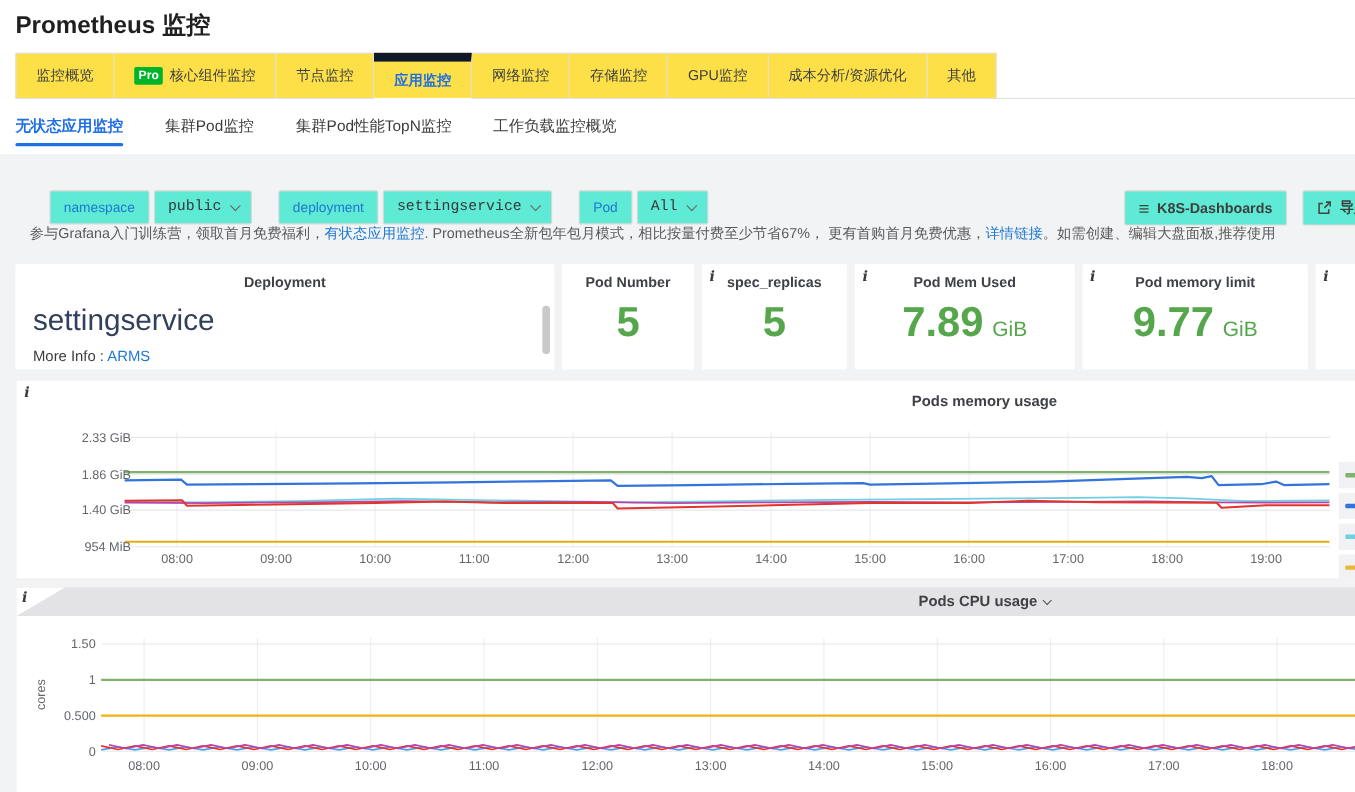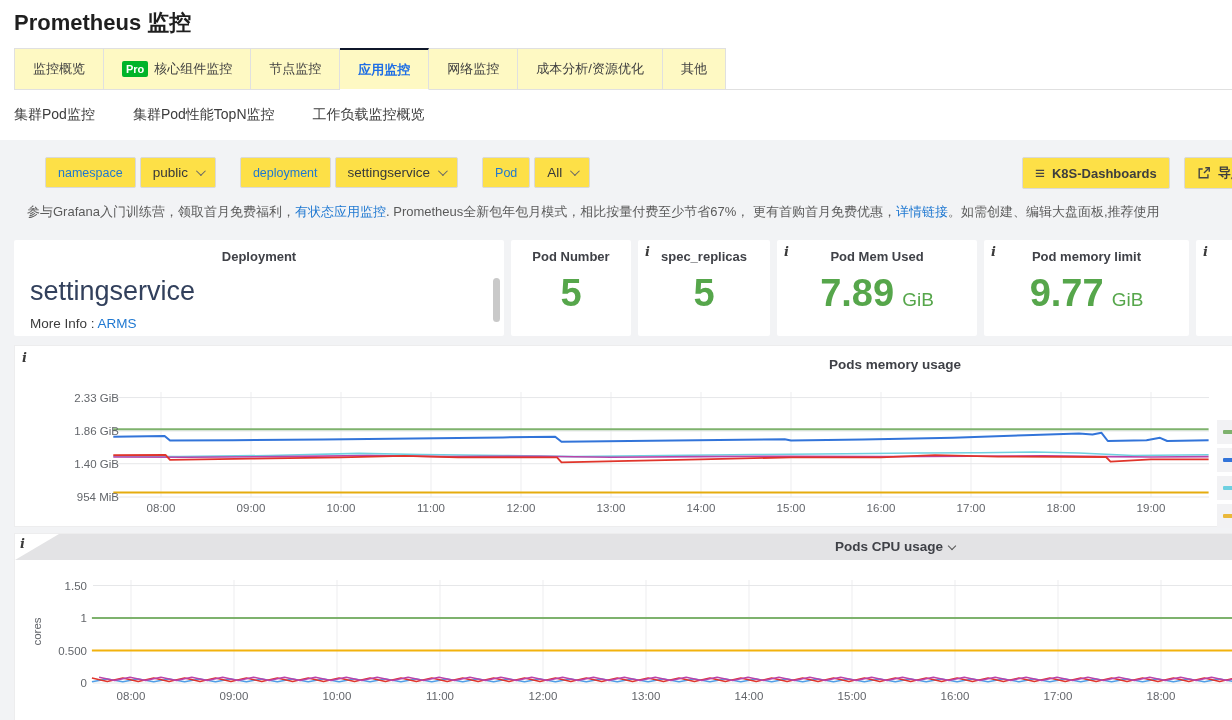--- a/index.html
+++ b/index.html
@@ -5,45 +5,45 @@
   * { margin:0; padding:0; box-sizing:border-box; }
   html,body { width:1232px; height:720px; overflow:hidden; background:#fff;
     font-family:"Liberation Sans", sans-serif; color:#333; }
   .page { position:relative; width:1232px; height:720px; }
 
   
   .page-title { position:absolute; left:14px; top:8px; font-size:22px; font-weight:bold; color:#1f1f1f; }
 
   
   .tabs { position:absolute; left:14px; top:48px; right:0; display:flex; align-items:stretch; height:42px; }
-  .tab { background:#fef9c3; border:1px solid #e0e0e0; border-left:none; padding:0 18px; line-height:38px;
+  .tab { background:#fde047; border:1px solid #e0e0e0; border-left:none; padding:0 18px; line-height:38px;
          font-size:13px; color:#404040; cursor:pointer; white-space:nowrap; display:flex; align-items:center; gap:6px;}
   .tab:first-child { border-left:1px solid #e0e0e0; }
-  .tab.active { border-top:2px solid #0f172a; color:#1f6fe5; font-weight:bold; border-bottom-color:#fff; }
+  .tab.active { border-top:8px solid #0f172a; color:#1f6fe5; font-weight:bold; border-bottom-color:#fff; }
   .tabs .filler { flex:1; border-bottom:1px solid #e0e0e0; }
   .pro-badge { display:inline-block; background:#00b42a; color:#fff; font-size:11px; font-weight:bold;
                line-height:16px; padding:0 4px; border-radius:2px; }
 
   
   .subtabs { position:absolute; left:14px; top:90px; right:0; height:50px; display:flex; gap:38px; align-items:center; }
   .subtab { font-size:14px; color:#3c3c3c; cursor:pointer; height:100%; display:flex; align-items:center; position:relative; white-space:nowrap;}
   .subtab.active { color:#1f6fe5; font-weight:bold; }
   .subtab.active::after { content:""; position:absolute; left:0; right:0; bottom:7px; height:3px; background:#1f6fe5; border-radius:2px;}
 
   
   .dash { position:absolute; left:0; top:140px; width:1780px; height:593px; background:#f2f3f5; }
 
   
   .toolbar { position:absolute; left:0; top:0; width:1780px; height:50px; }
   .var-row { position:absolute; left:45px; top:17px; display:flex; gap:24px; }
   .var-group { display:flex; gap:4px; }
-  .var-label, .var-select, .tool-btn { height:31px; background:#fde047; border:1px solid #d9d9d9; border-radius:2px;
-      display:flex; align-items:center; padding:0 12px; font-size:13px; }
+  .var-label, .var-select, .tool-btn { height:31px; background:#5eead4; border:1px solid #d9d9d9; border-radius:2px;
+      display:flex; align-items:center; padding:0 12px; font-size:13px;margin-top:16px; }
   .var-label { color:#1f78d1; font-size:12.5px; font-weight:500; }
-  .var-select { color:#36383a; font-size:13.5px; gap:8px; cursor:pointer; }
+  .var-select { color:#36383a; font-size:13.5px; gap:8px; cursor:pointer;font-family:Liberation Mono, monospace; }
   .chev { width:7px; height:7px; border-right:1.6px solid #666; border-bottom:1.6px solid #666;
           transform:rotate(45deg) translateY(-2px); }
   .tool-btn { position:absolute; top:17px; height:32px; font-weight:bold; font-size:13px; color:#3e3e3e; cursor:pointer; gap:7px; white-space:nowrap;}
   .btn-k8s { left:1022px; }
   .btn-import { left:1184px; width:130px; }
   .menu-icon { font-size:17px; line-height:1; color:#444; }
 
   
   .banner { position:absolute; left:27px; top:63px; font-size:13px; color:#5a5a5a; white-space:nowrap; }
   .banner a { color:#1f78d1; text-decoration:none; cursor:pointer; }
@@ -88,26 +88,29 @@
 
   <div class="tabs">
     <div class="tab">监控概览</div>
     <div class="tab">
       <span class="pro-badge">Pro</span>
       <span>核心组件监控</span>
     </div>
     <div class="tab">节点监控</div>
     <div class="tab active">应用监控</div>
     <div class="tab">网络监控</div>
+    <div class="tab">存储监控</div>
+    <div class="tab">GPU监控</div>
     <div class="tab">成本分析/资源优化</div>
     <div class="tab">其他</div>
     <div class="filler"></div>
   </div>
 
   <div class="subtabs">
+    <div class="subtab active">无状态应用监控</div>
     <div class="subtab">集群Pod监控</div>
     <div class="subtab">集群Pod性能TopN监控</div>
     <div class="subtab">工作负载监控概览</div>
   </div>
 
   <div class="dash">
 
     <div class="toolbar">
       <div class="var-row">
         <div class="var-group">

